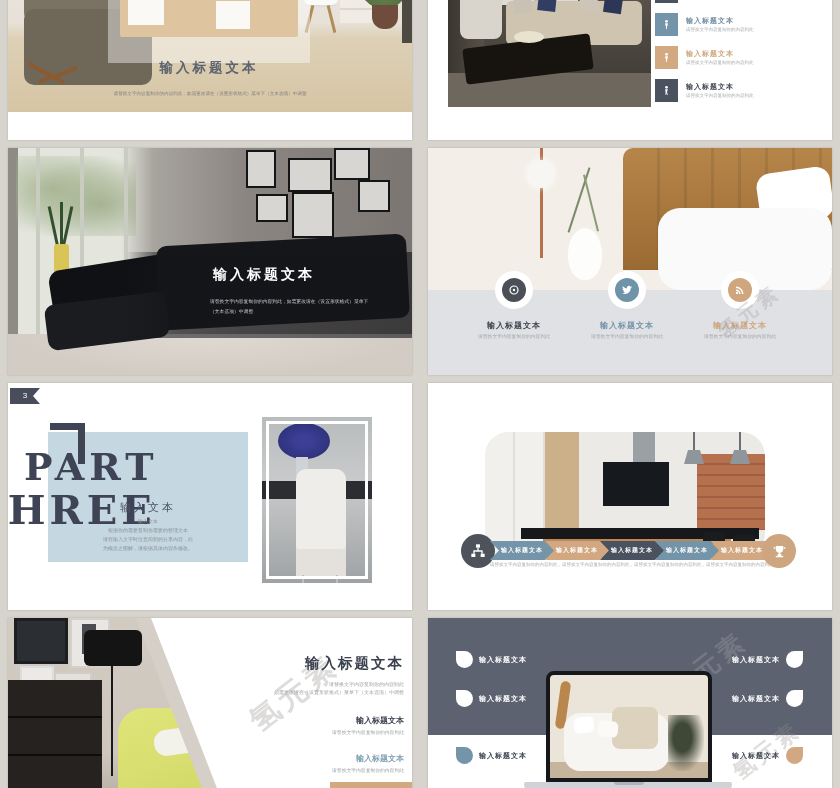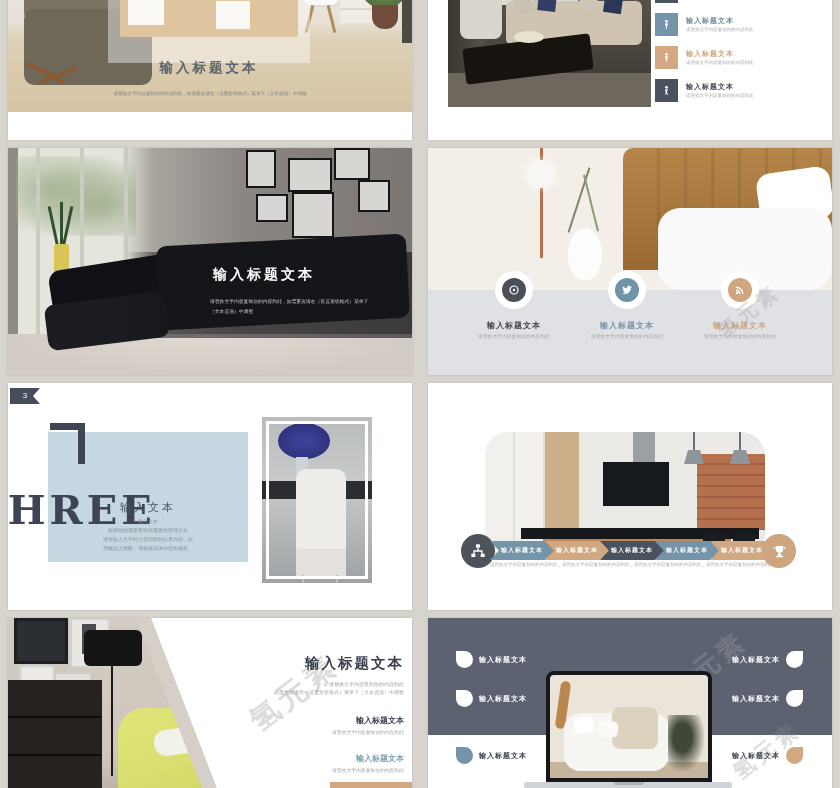--- a/index.html
+++ b/index.html
@@ -325,20 +325,21 @@
     <div class="s2r-body" style="left:26px;">请替换文字内容复制你的内容到此</div>
     <div class="s2r-body" style="left:139px;">请替换文字内容复制你的内容到此</div>
     <div class="s2r-body" style="left:252px;">请替换文字内容复制你的内容到此</div>
     <div class="wm" style="left:285px;top:150px;font-size:20px;color:rgba(140,140,145,.25);">氢元素</div>
   </div>
 
   <div class="card" id="s3l">
     <div class="abs s3l-flag">3</div>
     <div class="abs s3l-blue"></div>
     <div class="abs s3l-bracket"></div>
+    <div class="abs s3l-part">PART</div>
     <div class="abs s3l-part2">THREE</div>
     <div class="abs s3l-sub">输入文本</div>
     <div class="abs s3l-lines">
       <div>输入文本</div>
       <div>根据你的需要复制你需要的整理文本</div>
       <div>请在输入文字时注意简明的分享内容，此</div>
       <div>为概念之图解，请根据具体内容作修改。</div>
     </div>
     <div class="abs s3l-photo">
       <div class="abs s3l-flower"></div>

